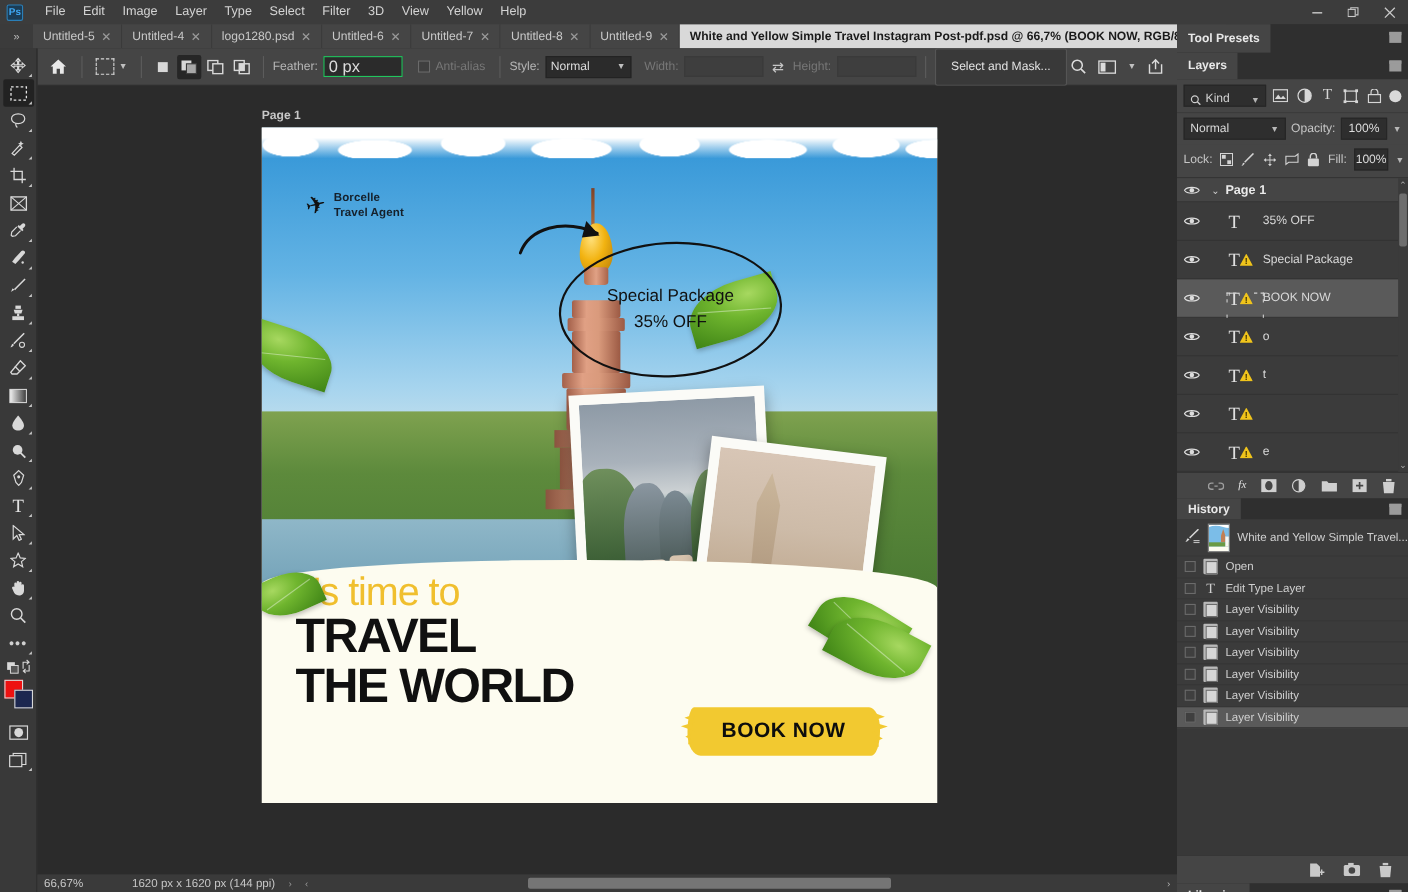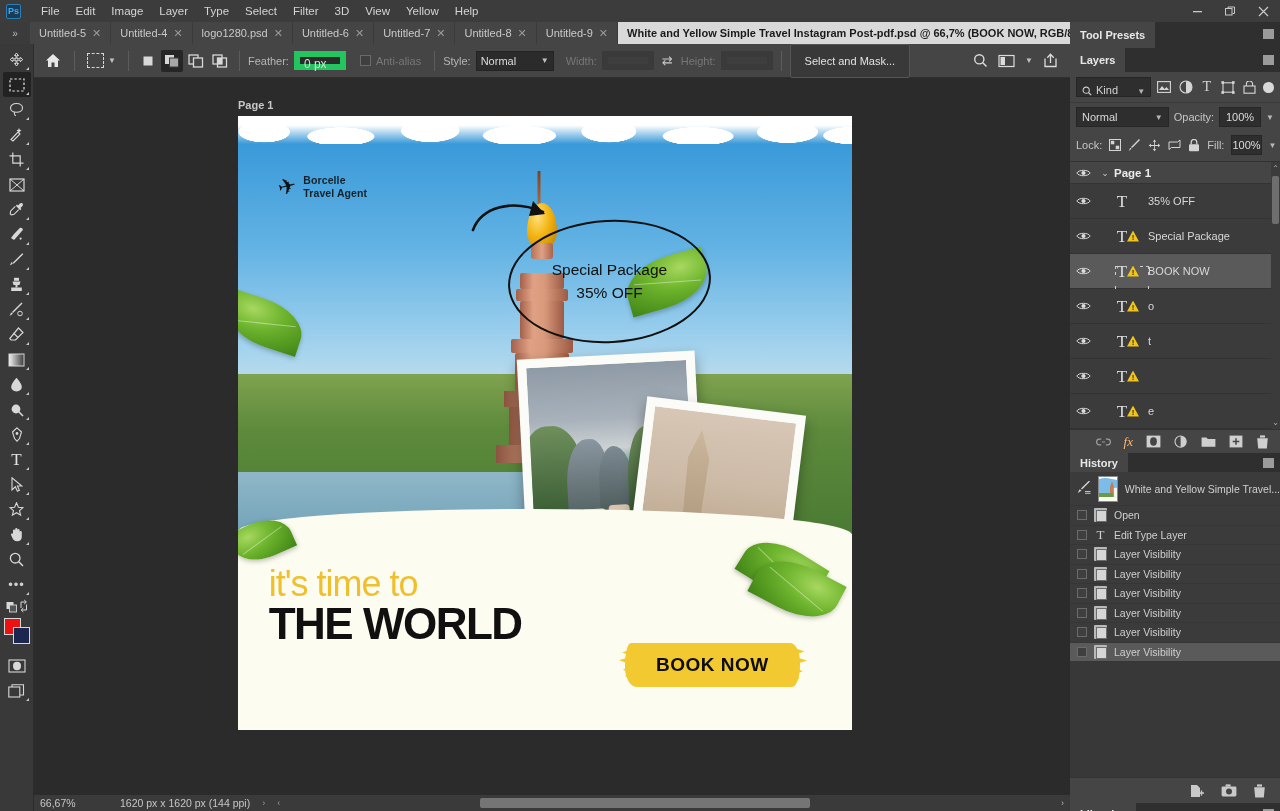--- a/index.html
+++ b/index.html
@@ -79,22 +79,22 @@
   .caret { color: #c0c0c0; font-size: 8px; }
   .sel-modes { display: flex; gap: 2px; align-items: center; }
   .sel-mode {
     width: 22px; height: 22px; display: flex; align-items: center; justify-content: center;
     border-radius: 2px;
   }
   .sel-mode.on { background: #262626; }
   .ob-label { color: #b6b6b6; font-size: 11px; margin-right: 5px; }
   .ob-label.dim { color: #777; }
   .ob-input {
-    background: #2b2b2b; border: 6px solid #22c55e; color: #dcdcdc;
-    font-size: 12px; height: 19px; padding: 0 4px; width: 52px;
+    background: #2b2b2b; border: 1px solid #22c55e; color: #dcdcdc;
+    font-size: 15px; height: 19px; padding: 0 4px; width: 72px;
     font-family: "Liberation Sans", sans-serif;
   }
   .ob-input.dim { background: #3e3e3e; border-color: #3a3a3a; color: #6f6f6f; }
   .ob-check {
     width: 11px; height: 11px; border: 1px solid #6a6a6a; background: #3f3f3f;
     margin-right: 5px;
   }
   .ob-select {
     background: #2b2b2b; border: 1px solid #232323; color: #dcdcdc; font-size: 11px;
     height: 20px; width: 78px; display: flex; align-items: center;
@@ -846,20 +846,21 @@
           <div class="buddha" style="left:55%;width:18%;height:27%;background:linear-gradient(180deg,#dcc9a6,#b99d72);"></div>
           <div class="buddha" style="left:74%;width:17%;height:24%;background:linear-gradient(180deg,#dcc9a6,#b99d72);"></div>
         </div>
       </div>
 
       <div class="whitebase"></div>
       <div class="whitebase2"></div>
 
       <div class="headline">
         <div class="h-small">it's time to</div>
+        <div class="h-big">TRAVEL</div>
         <div class="h-big">THE WORLD</div>
       </div>
 
       <div class="booknow">
         <div class="splash"></div>
         <div class="booknow-txt">BOOK NOW</div>
       </div>
 
       <div class="leaf" style="left:84%;top:73%;width:86px;height:50px;transform:rotate(28deg) scaleX(-1);z-index:20;">
           <div class="vein"></div>
@@ -1106,21 +1107,21 @@
         </div>
       </div>
 
       <div class="layers-footer">
         <span class="lf-i">
           <svg width="15" height="10" viewBox="0 0 15 10">
               <path d="M6 5 H9 M5.2 2.2 H3.4 A2.8 2.8 0 0 0 3.4 7.8 H5.2 M9.8 2.2 H11.6 A2.8 2.8 0 0 1 11.6 7.8 H9.8" fill="none" stroke="#9d9d9d" stroke-width="1.2"></path>
             </svg>
         </span>
         <span class="lf-i">
-          <span style="font-family:'Liberation Serif',serif;font-style:italic;font-size:13px;color:#fdba74;">fx</span>
+          <span style="font-family:'Liberation Serif',serif;font-style:italic;font-size:10px;color:#e5e5e5;">fx</span>
         </span>
         <span class="lf-i">
           <svg width="15" height="13" viewBox="0 0 15 13">
               <rect x="0.6" y="0.6" width="13.8" height="11.8" fill="#cfcfcf"></rect>
               <ellipse cx="7.5" cy="6.5" rx="3.4" ry="4.2" fill="#454545"></ellipse>
             </svg>
         </span>
         <span class="lf-i">
           <svg width="14" height="14" viewBox="0 0 14 14">
               <circle cx="6.6" cy="6.6" r="5.6" fill="none" stroke="#cfcfcf" stroke-width="1.1"></circle>

